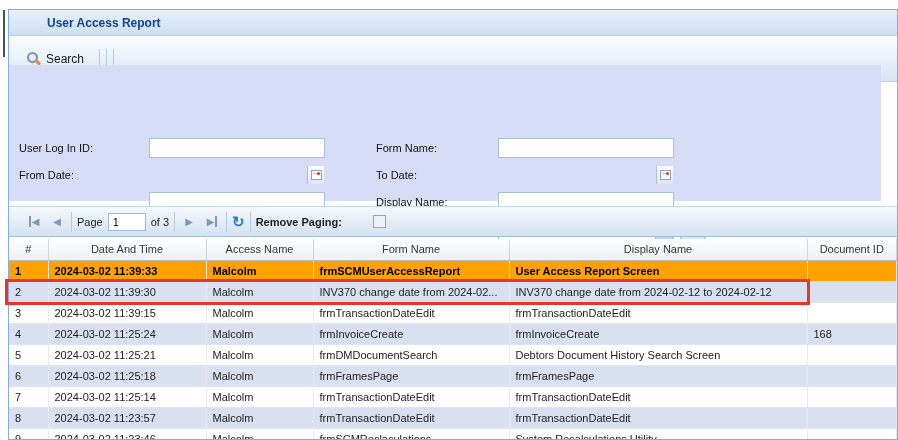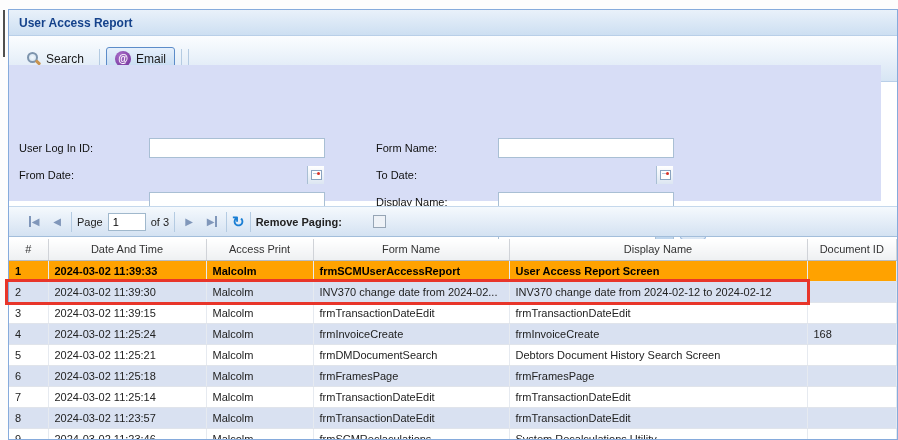--- a/index.html
+++ b/index.html
@@ -8,21 +8,21 @@
 
   .frame-line { position:absolute; left:3px; top:10px; width:2px; height:47px; background:#4f4f4f; }
 
   .window { position:absolute; left:8px; top:9px; width:890px; height:431px;
     background:#fff; border:1px solid #86abdc; overflow:hidden; }
 
   
   .titlebar { position:absolute; left:0; top:0; right:0; height:26px;
     background:linear-gradient(#e9f1fa,#cddff2); border-bottom:1px solid #b9cfe8;
     display:flex; align-items:center; padding-left:10px; }
-  .titlebar .title { font-size:12px; font-weight:bold; color:#15428b; }
+  .titlebar .title { font-size:12px; font-weight:bold; color:#15428b;margin-left:28px; }
 
   
   .toolbar { position:absolute; left:0; top:26px; right:0; height:46px;
     background:linear-gradient(#fbfdff,#d7e5f4); border-bottom:1px solid #b9cfe8;
     display:flex; align-items:center; padding-left:8px; gap:6px; }
   .tbtn { display:flex; align-items:center; gap:5px; padding:3px 8px; border-radius:3px;
     border:1px solid transparent; cursor:pointer; font-size:12px; color:#1a1a1a; }
   .tbtn.active { border:1px solid #5c8cc9; background:linear-gradient(#e6f0fc,#c2d9f1); }
   .tsep { width:1px; height:20px; background:#b4cbe2; }
 
@@ -112,24 +112,20 @@
   <div class="titlebar">
     <span class="title" style="color: rgb(21, 66, 139);">User Access Report</span>
   </div>
 
   <div class="toolbar">
     <div class="tbtn">
       <span class="mag"></span>
       <span>Search</span>
     </div>
     <div class="tsep"></div>
-    <div class="tbtn active">
-      <span class="ico-email"></span>
-      <span>Email</span>
-    </div>
     <div class="tsep"></div>
     <div class="tsep"></div>
   </div>
 
   <div class="filters" style="background: rgb(215, 221, 246);">
     <span class="flabel" style="left:10px;top:72px">User Log In ID:</span>
     <input class="finput" style="left: 140px; top: 73px;" value="">
     <span class="flabel" style="left:367px;top:72px">Form Name:</span>
     <input class="finput" style="left: 489px; top: 73px;" value="">
 
@@ -195,21 +191,21 @@
           <col class="c1">
           <col class="c2">
           <col class="c3">
           <col class="c4">
           <col>
         </colgroup>
       <thead>
         <tr>
           <th class="num">#</th>
           <th>Date And Time</th>
-          <th>Access Print</th>
+          <th>Access Name</th>
           <th>Form Name</th>
           <th>Display Name</th>
           <th>Document ID</th>
         </tr>
       </thead>
       <tbody>
           <tr class="selected">
             <td>1</td>
             <td>2024-03-02 11:39:33</td>
             <td>Malcolm</td>

